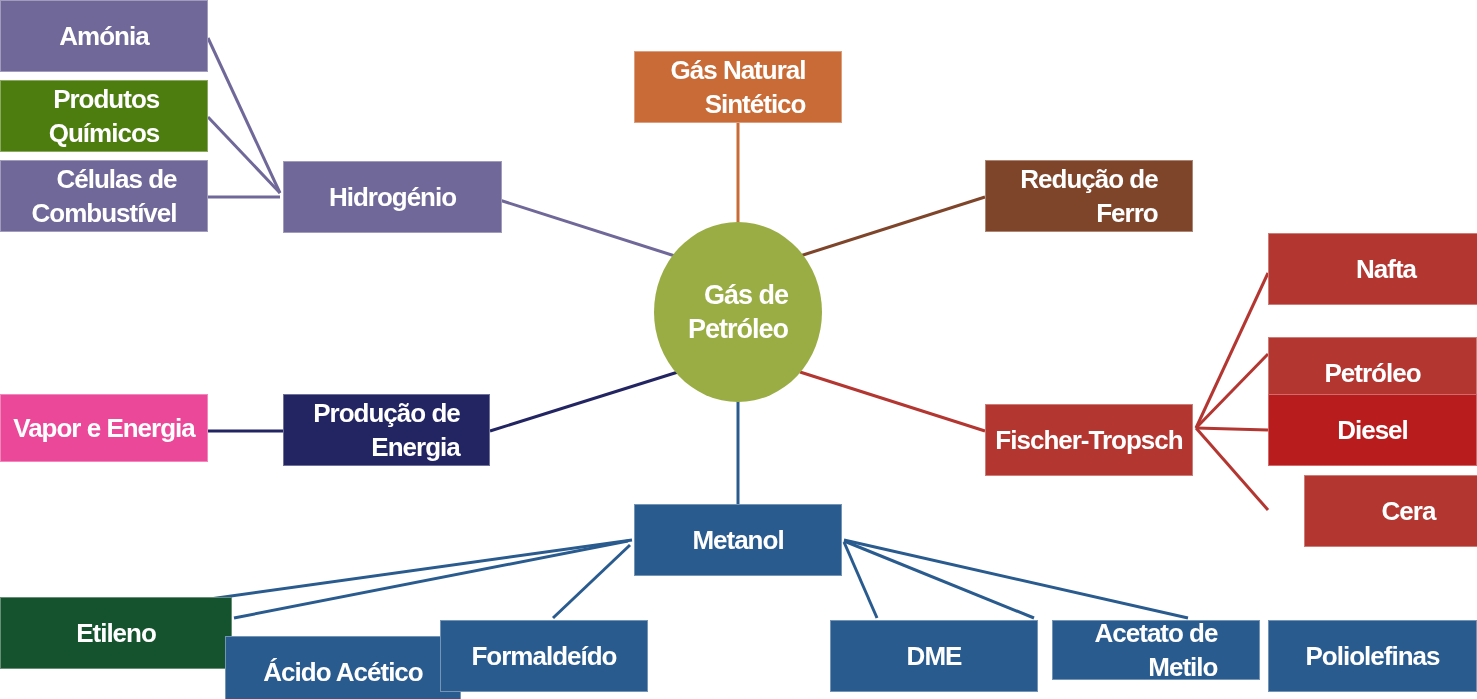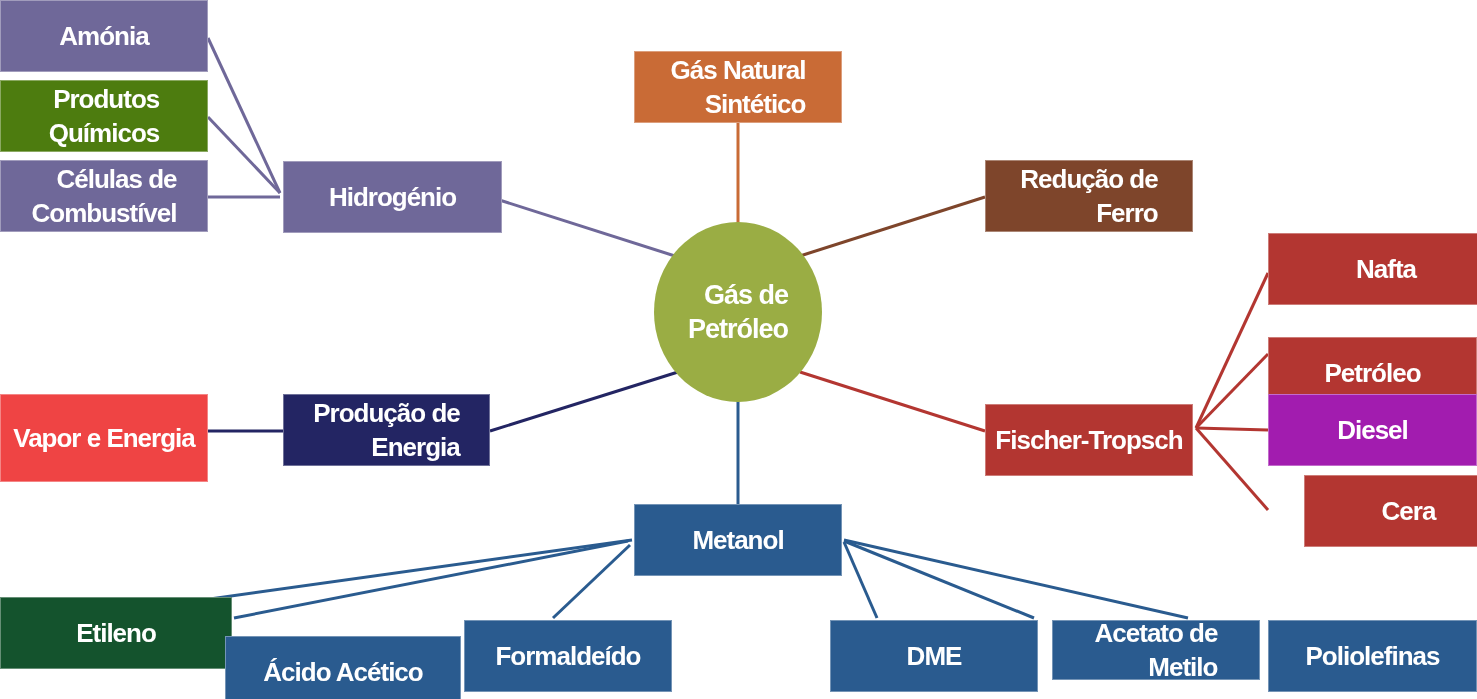--- a/index.html
+++ b/index.html
@@ -58,52 +58,52 @@
     <span>Hidrogénio</span>
   </div>
 <div class="node" style="left: 634px; top: 51px; width: 208px; height: 72px; background: rgb(201, 107, 54);">
     <span>Gás Natural
 Sintético</span>
   </div>
 <div class="node" style="left: 985px; top: 160px; width: 208px; height: 72px; background: rgb(126, 69, 43);">
     <span>Redução de
 Ferro</span>
   </div>
-<div class="node" style="left: 0px; top: 394px; width: 208px; height: 88px; background: #ef4444;">
+<div class="node" style="left: 0px; top: 394px; width: 208px; height: 68px; background: #ec4899;">
     <span>Vapor e Energia</span>
   </div>
 <div class="node" style="left: 283px; top: 394px; width: 207px; height: 72px; background: rgb(35, 37, 99);">
     <span>Produção de
 Energia</span>
   </div>
 <div class="node" style="left: 985px; top: 404px; width: 208px; height: 72px; background: rgb(179, 54, 49);">
     <span>Fischer-Tropsch</span>
   </div>
 <div class="node" style="left: 1268px; top: 233px; width: 236px; height: 72px; background: rgb(179, 54, 49);">
     <span>Nafta</span>
   </div>
 <div class="node" style="left: 1268px; top: 314px; width: 209px; height: 72px; background: rgb(179, 54, 49); margin-top: 23px;">
     <span>Petróleo</span>
   </div>
-<div class="node" style="left: 1268px; top: 394px; width: 209px; height: 72px; background: #a21caf;">
+<div class="node" style="left: 1268px; top: 394px; width: 209px; height: 72px; background: #b91c1c;">
     <span>Diesel</span>
   </div>
 <div class="node" style="left: 1268px; top: 475px; width: 209px; height: 72px; background: rgb(179, 54, 49); margin-left: 36px;">
     <span>Cera</span>
   </div>
 <div class="node" style="left: 634px; top: 504px; width: 208px; height: 72px; background: rgb(42, 91, 143);">
     <span>Metanol</span>
   </div>
 <div class="node" style="left: 0px; top: 597px; width: 232px; height: 72px; background: #14532d;">
     <span>Etileno</span>
   </div>
 <div class="node" style="left: 225px; top: 592px; width: 236px; height: 72px; background: rgb(42, 91, 143); margin-top: 44px;">
     <span>Ácido Acético</span>
   </div>
-<div class="node" style="left: 464px; top: 620px; width: 208px; height: 72px; background: rgb(42, 91, 143);">
+<div class="node" style="left: 440px; top: 620px; width: 208px; height: 72px; background: rgb(42, 91, 143);">
     <span>Formaldeído</span>
   </div>
 <div class="node" style="left: 830px; top: 620px; width: 208px; height: 72px; background: rgb(42, 91, 143);">
     <span>DME</span>
   </div>
 <div class="node" style="left: 1052px; top: 620px; width: 208px; height: 60px; background: rgb(42, 91, 143);">
     <span>Acetato de
 Metilo</span>
   </div>
 <div class="node" style="left: 1268px; top: 620px; width: 209px; height: 72px; background: rgb(42, 91, 143);">

